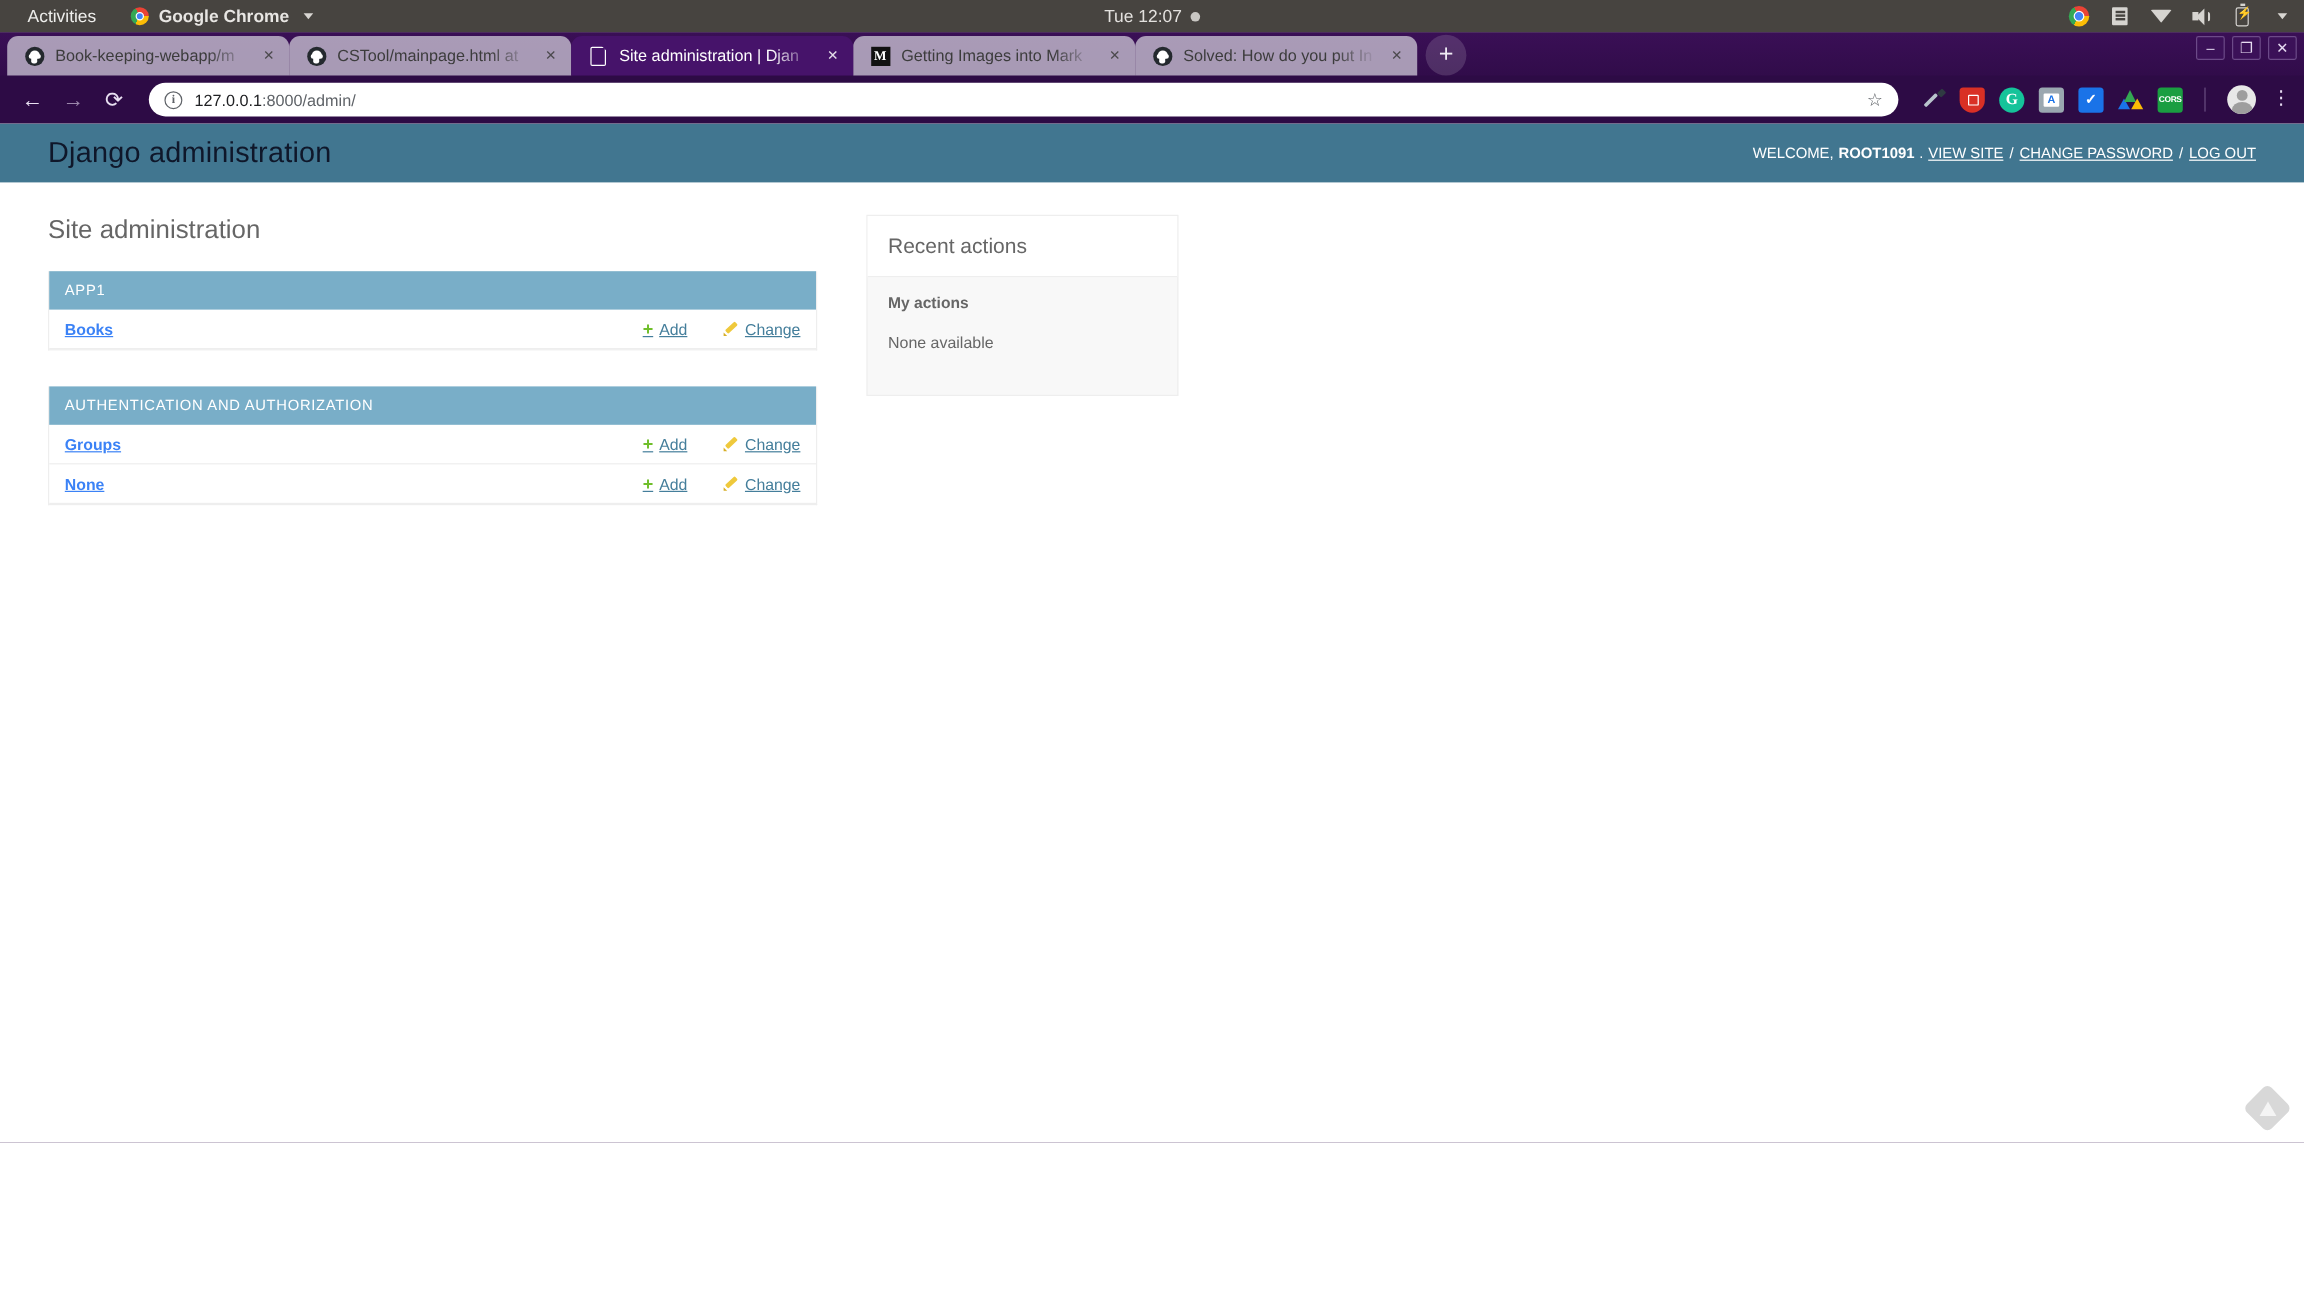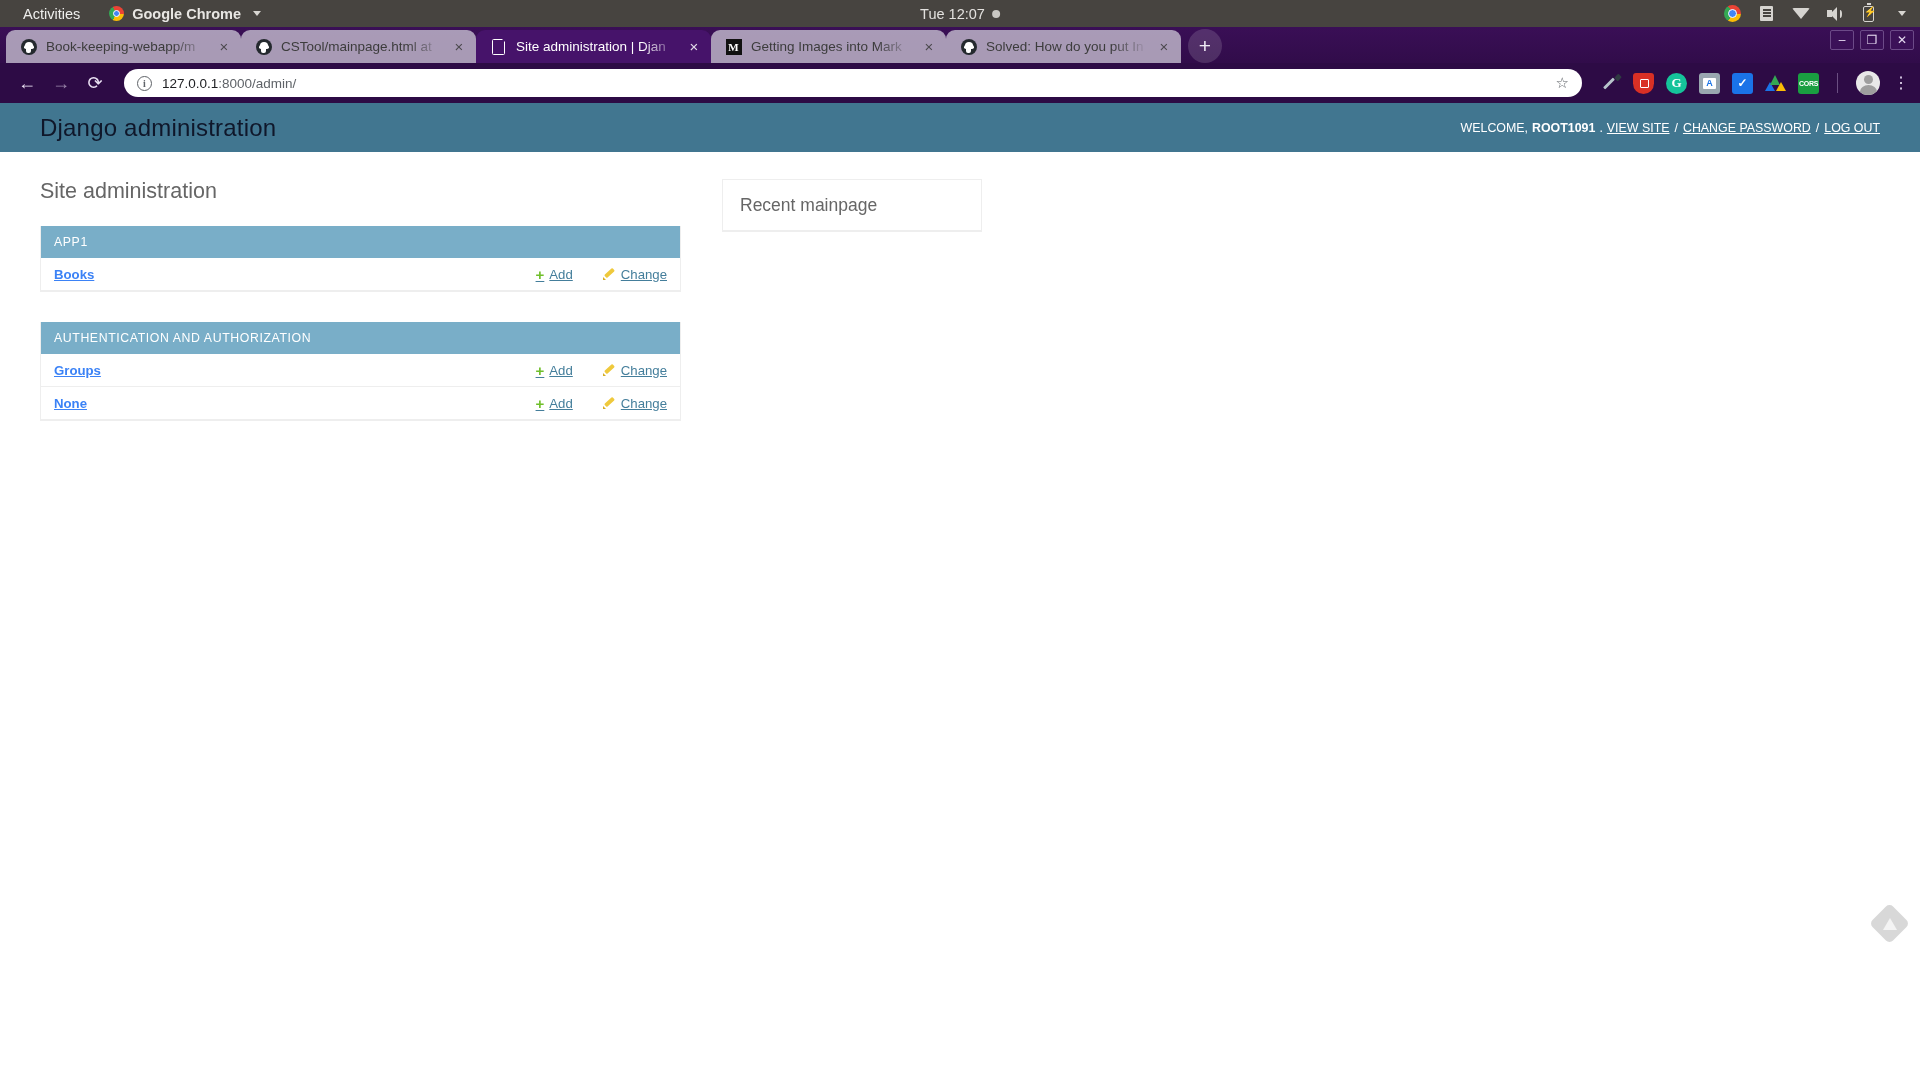--- a/index.html
+++ b/index.html
@@ -365,21 +365,25 @@
                 <span class="pencil-ico"></span>
                 <span>Change</span>
               </a>
             </div>
           </div>
         </div>
       </div>
 
       <div id="dj-side">
         <div id="recent-panel">
-          <div id="recent-title">Recent mainpage</div>
+          <div id="recent-title">Recent actions</div>
+          <div id="recent-body">
+            <div id="recent-sub">My actions</div>
+            <div id="recent-none">None available</div>
+          </div>
         </div>
       </div>
 
     </div>
 
     <div id="feedly-widget">
       <div class="inner">
           <div class="fd"></div>
         </div>
     </div>

